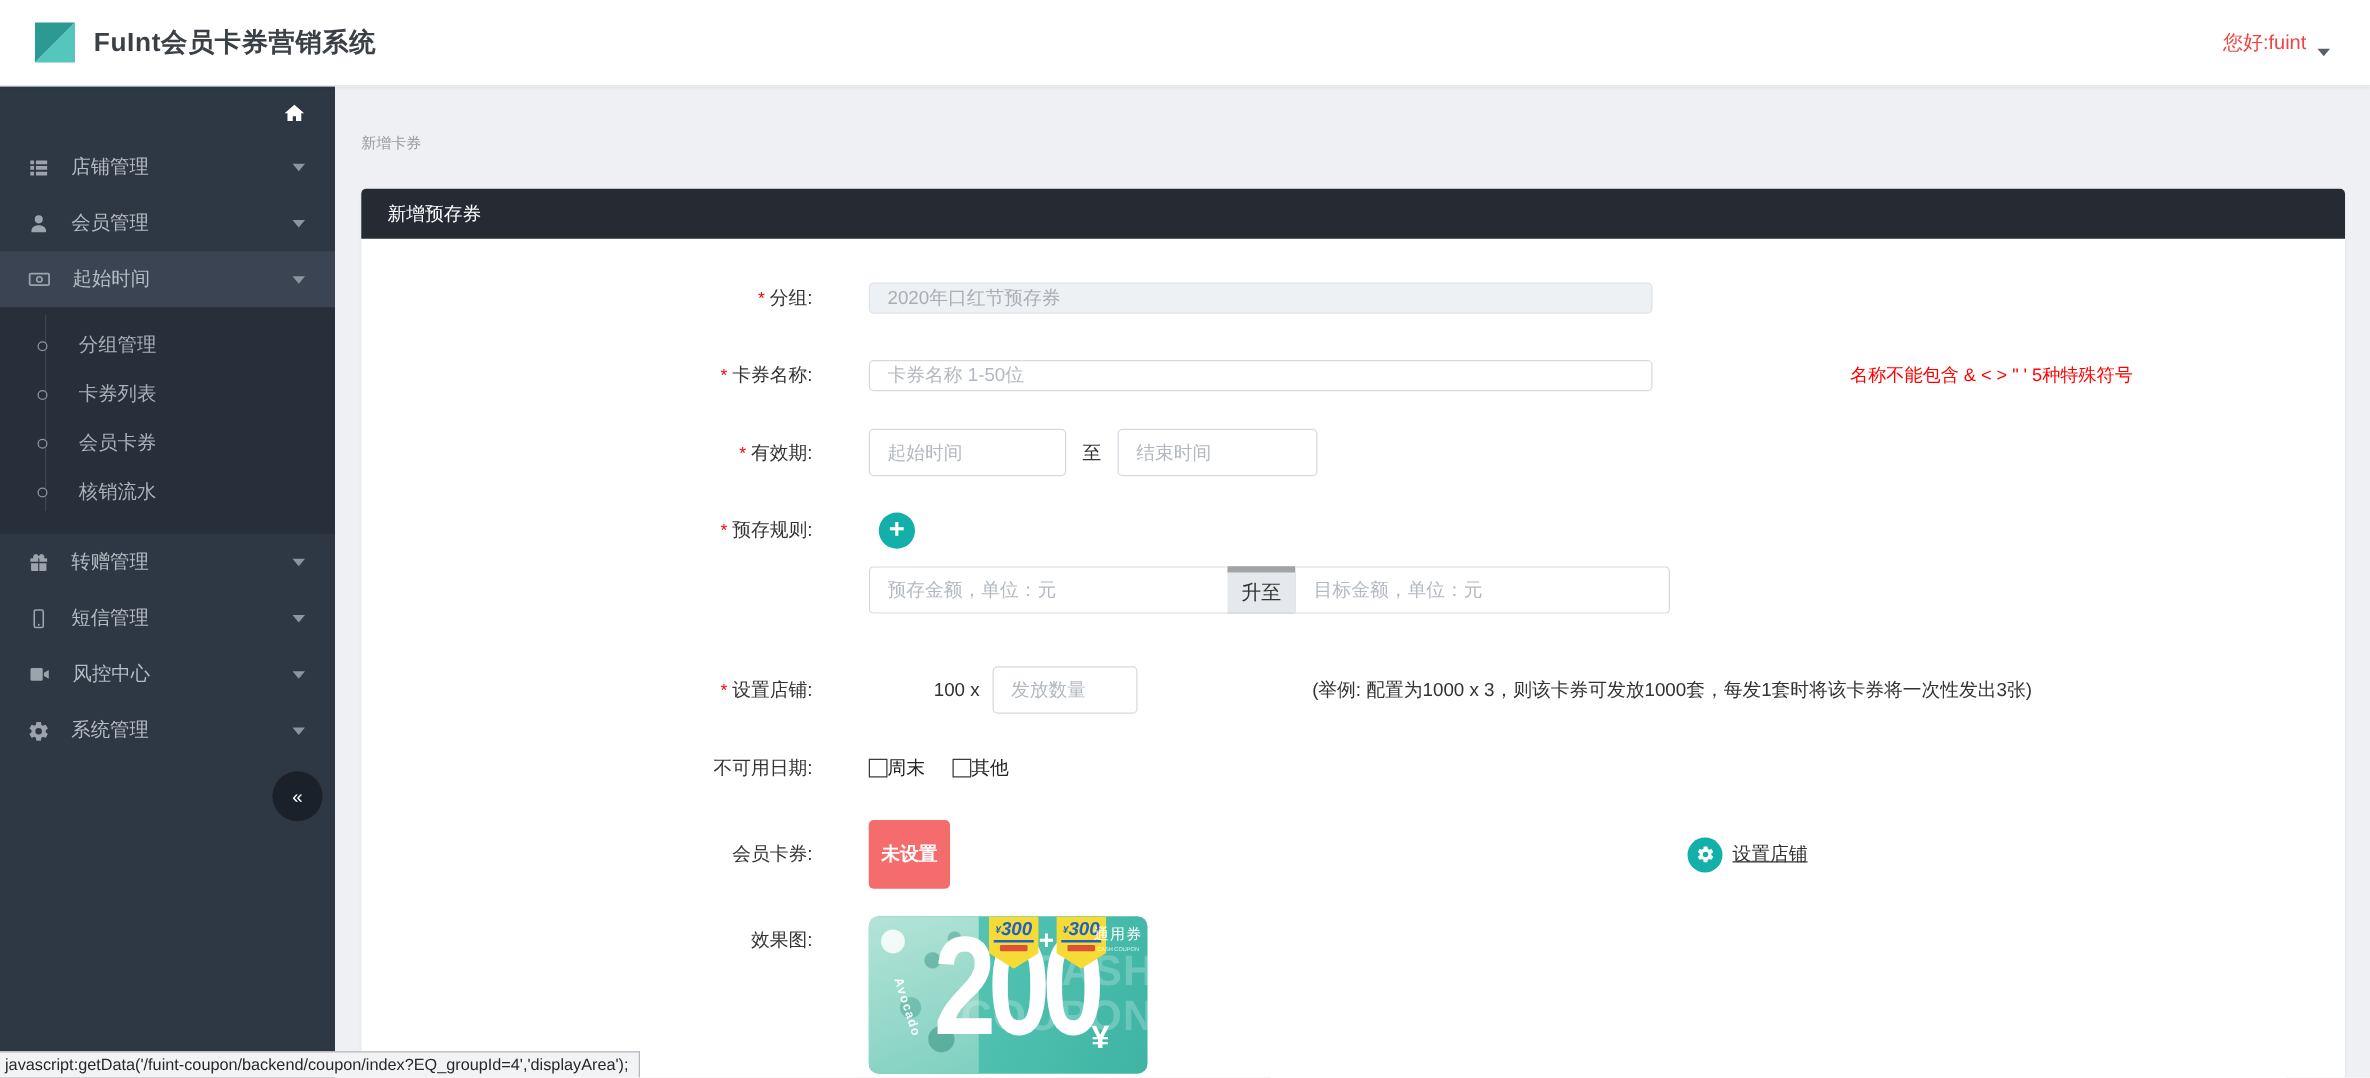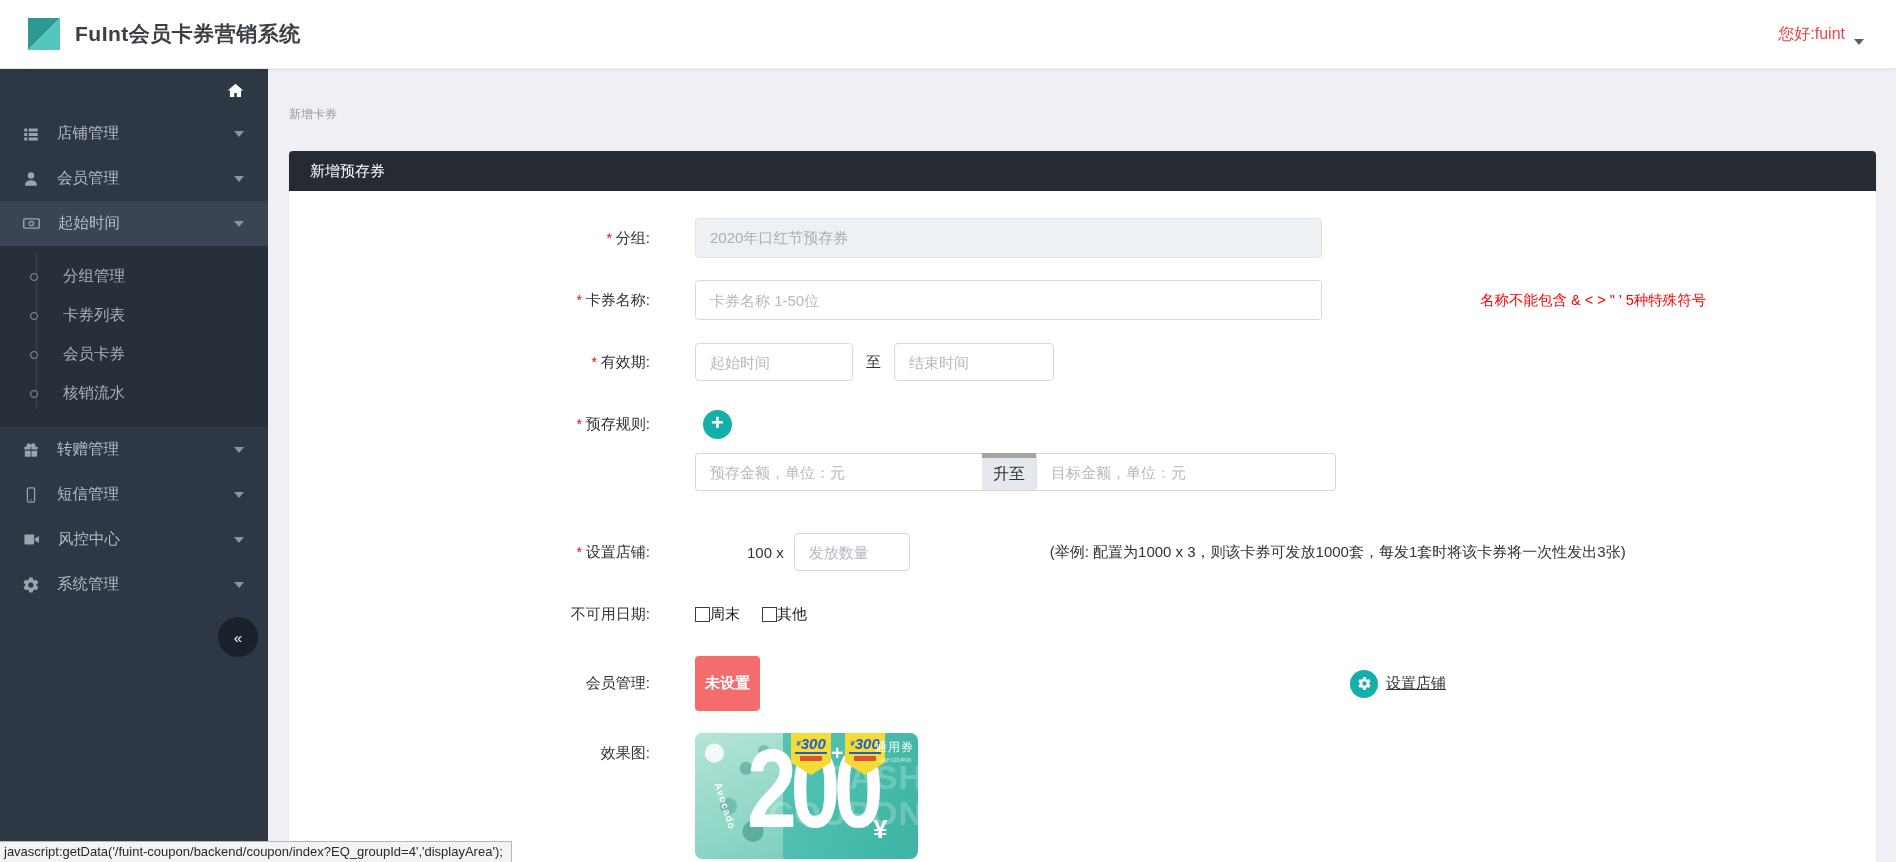--- a/index.html
+++ b/index.html
@@ -42,21 +42,21 @@
            min-height:760px; }
   .panel-header { height:40px; background:#262b33; color:#fff; border-radius:4px 4px 0 0;
                   display:flex; align-items:center; padding:12px 21px; font-size:15px; }
   .panel-body { padding:27px 24px 40px; }
 
   
   .frow { display:flex; align-items:center; margin-bottom:22px; min-height:40px; }
   .flabel { width:337px; flex:0 0 337px; text-align:right; font-size:15px; color:#333; }
   .req { color:#f00; margin-right:4px; font-size:14px; }
   .fctrl { margin-left:45px; display:flex; align-items:center; }
-  .inp { height:40px; border:1px solid #d6dae0; border-radius:4px; padding:0 14px; font-size:15px;
+  .inp { height:25px; border:1px solid #d6dae0; border-radius:4px; padding:0 14px; font-size:15px;
          color:#333; background:#fff; outline:none; font-family:"Liberation Sans", sans-serif; }
   .inp::placeholder { color:#b3b9c0; }
   .inp.lg { width:627px; }
   .inp.disabled { background:#eef1f4; color:#a9aeb5; border-color:#dfe2e7; }
   .inp.date1 { width:158px; height:38px; }
   .inp.date2 { width:160px; height:38px; }
   .sep-zhi { margin:0 13px; font-size:15px; color:#333; }
   .red-hint { margin-left:158px; color:#f00; font-size:14.5px; white-space:nowrap; }
 
   .plus-btn { width:29px; height:29px; border-radius:50%; background:#12b0a8; color:#fff; font-size:22px;
@@ -316,21 +316,21 @@
           </label>
           <label class="chk-group">
             <span class="chkbox"></span>
             <span class="chk-label">其他</span>
           </label>
         </div>
       </div>
 
       <div class="frow">
         <div class="flabel">
-          <span>会员管理:</span>
+          <span>会员卡券:</span>
         </div>
         <div class="fctrl">
           <span class="badge-danger">未设置</span>
           <div class="store-action">
             <span class="gear-btn">
               <svg width="15" height="15" viewBox="0 0 24 24">
                 <path d="M19.4 13c.04-.32.06-.66.06-1s-.02-.68-.07-1l2.1-1.65a.5.5 0 0 0 .12-.64l-2-3.46a.5.5 0 0 0-.61-.22l-2.49 1a7.3 7.3 0 0 0-1.73-1l-.38-2.65A.5.5 0 0 0 13.9 2h-4a.5.5 0 0 0-.5.42l-.38 2.65c-.62.26-1.2.6-1.73 1l-2.49-1a.5.5 0 0 0-.6.22l-2 3.46c-.13.22-.07.5.12.64L4.4 11c-.04.32-.07.66-.07 1s.03.68.07 1l-2.1 1.65a.5.5 0 0 0-.13.64l2 3.46c.12.22.39.3.61.22l2.49-1c.53.4 1.1.74 1.73 1l.38 2.65c.04.24.25.42.5.42h4c.25 0 .46-.18.5-.42l.38-2.65a7.3 7.3 0 0 0 1.73-1l2.49 1c.23.09.49 0 .61-.22l2-3.46a.5.5 0 0 0-.12-.64L19.4 13zm-7.5 2.5a3.5 3.5 0 1 1 0-7 3.5 3.5 0 0 1 0 7z"></path>
               </svg>
             </span>
             <span class="store-action-text">设置店铺</span>

